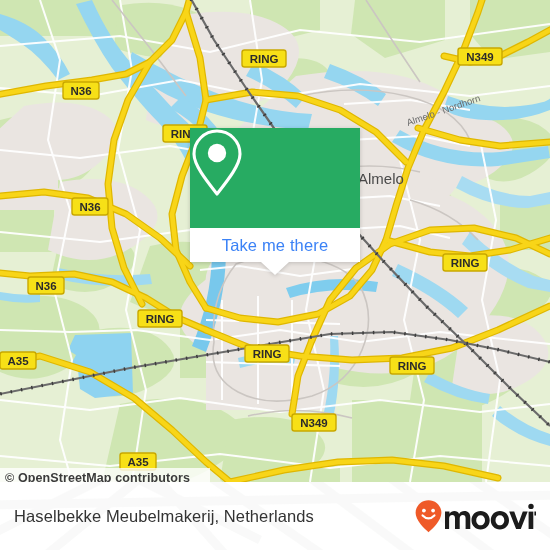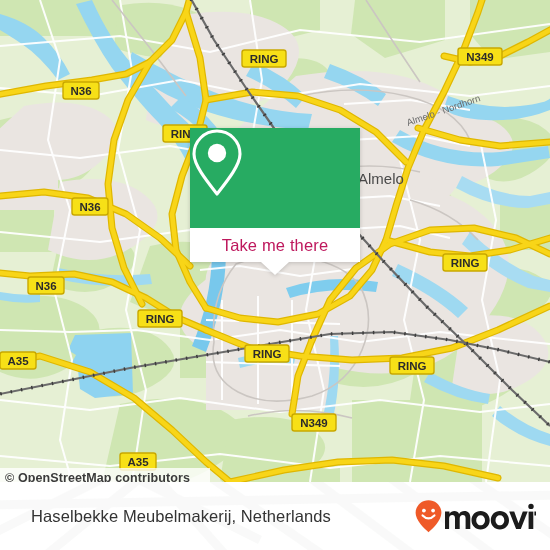--- a/index.html
+++ b/index.html
@@ -39,42 +39,42 @@
   .card-top{
     background:#27ab62;height:100px;
     display:flex;align-items:center;justify-content:center;
   }
   .card-top svg{display:block;}
   .card-label{
     background:#ffffff;height:34px;
     display:flex;align-items:center;justify-content:center;
   }
   .card-label span{
-    font-size:16.5px;color:#be185d;letter-spacing:.15px;white-space:nowrap;
+    font-size:16.5px;color:#3b82f6;letter-spacing:.15px;white-space:nowrap;
   }
   .card-tail{
     width:0;height:0;margin:0 auto;
     border-left:14px solid transparent;
     border-right:14px solid transparent;
     border-top:13px solid #ffffff;
   }
 
   
   .footer{
     position:absolute;left:0;top:482px;width:550px;height:68px;
     background:#ffffff;overflow:hidden;
     display:flex;align-items:center;
   }
   .footer-watermark{
     position:absolute;left:0;top:-482px;width:550px;height:550px;
     opacity:.055;pointer-events:none;
   }
   .footer-title{
     position:relative;z-index:2;
-    padding-left:31px;font-size:16.5px;color:#333333;letter-spacing:.1px;
+    padding-left:14px;font-size:16.5px;color:#333333;letter-spacing:.1px;
     white-space:nowrap;
   }
   .logo{
     position:absolute;right:14px;top:50%;transform:translateY(-50%);
     z-index:2;display:flex;align-items:center;
   }
   .logo svg{display:block;}
 </style>
 </head>
 <body>

